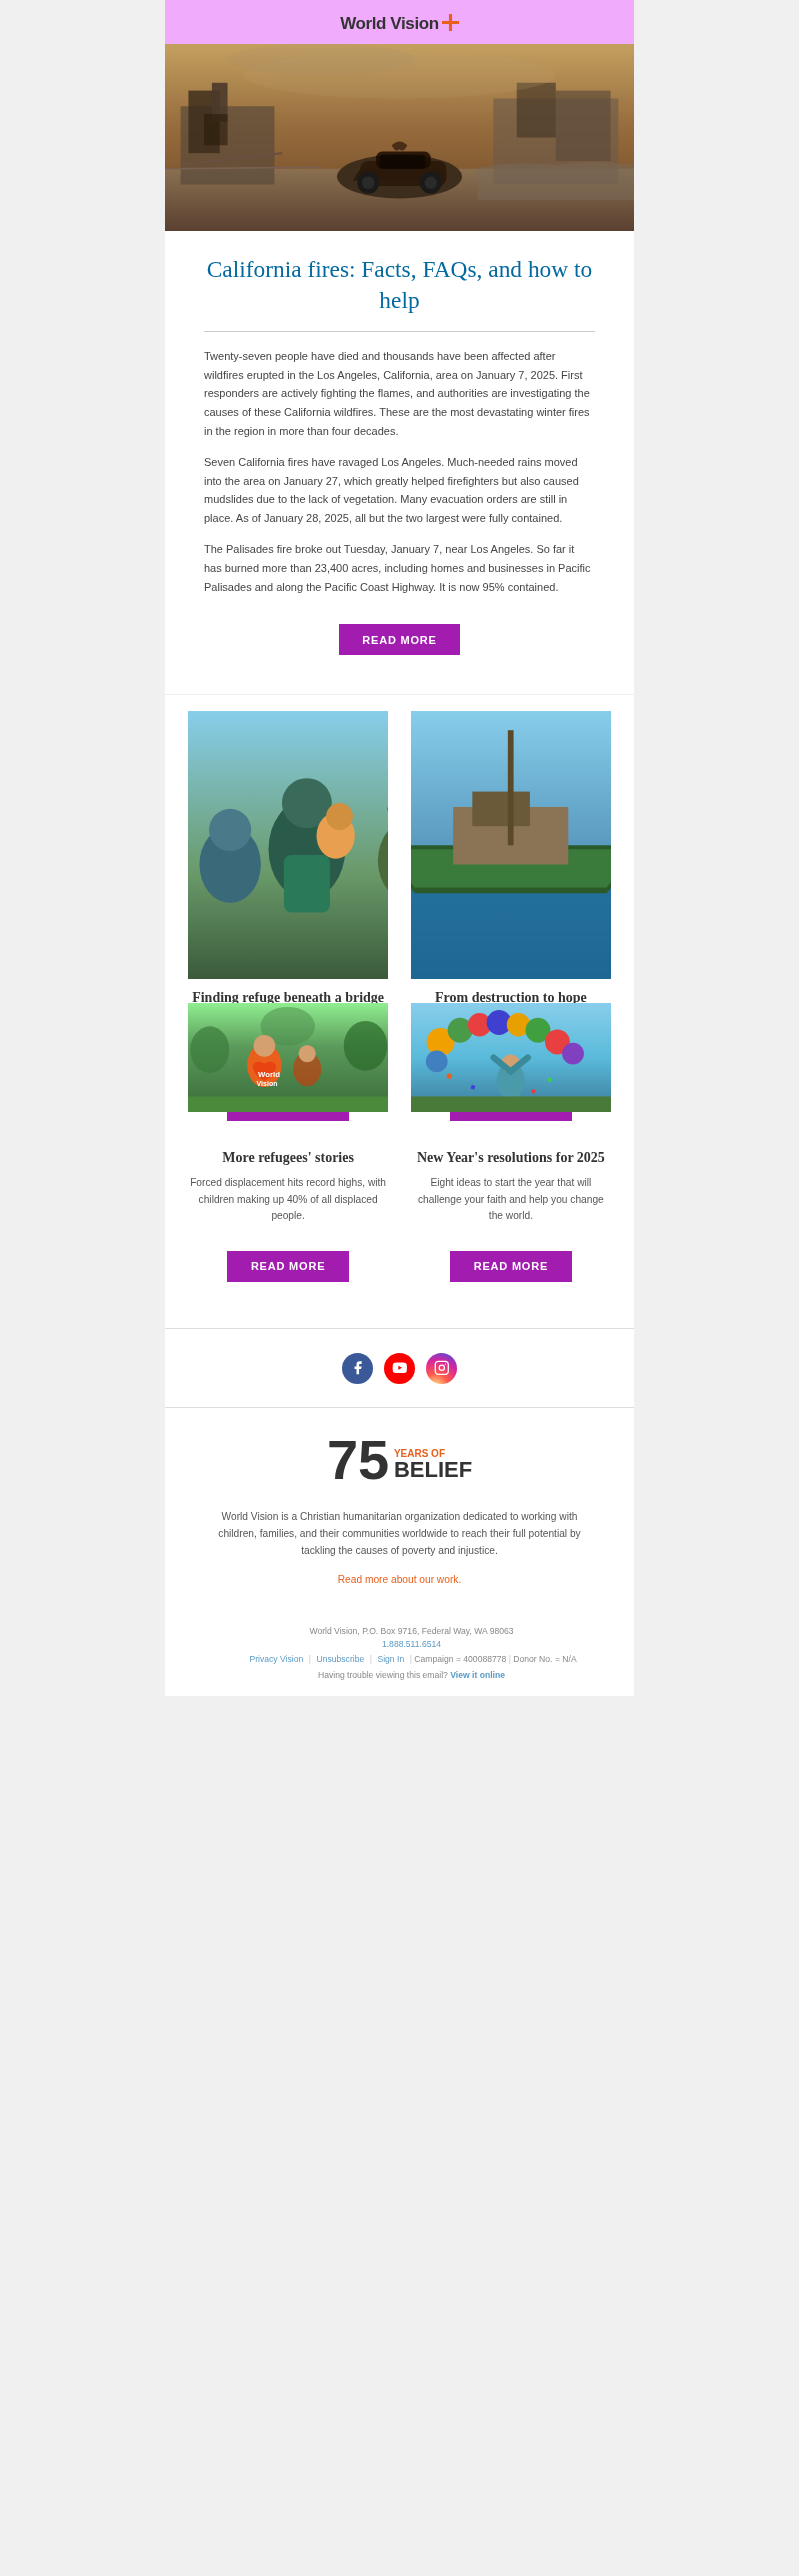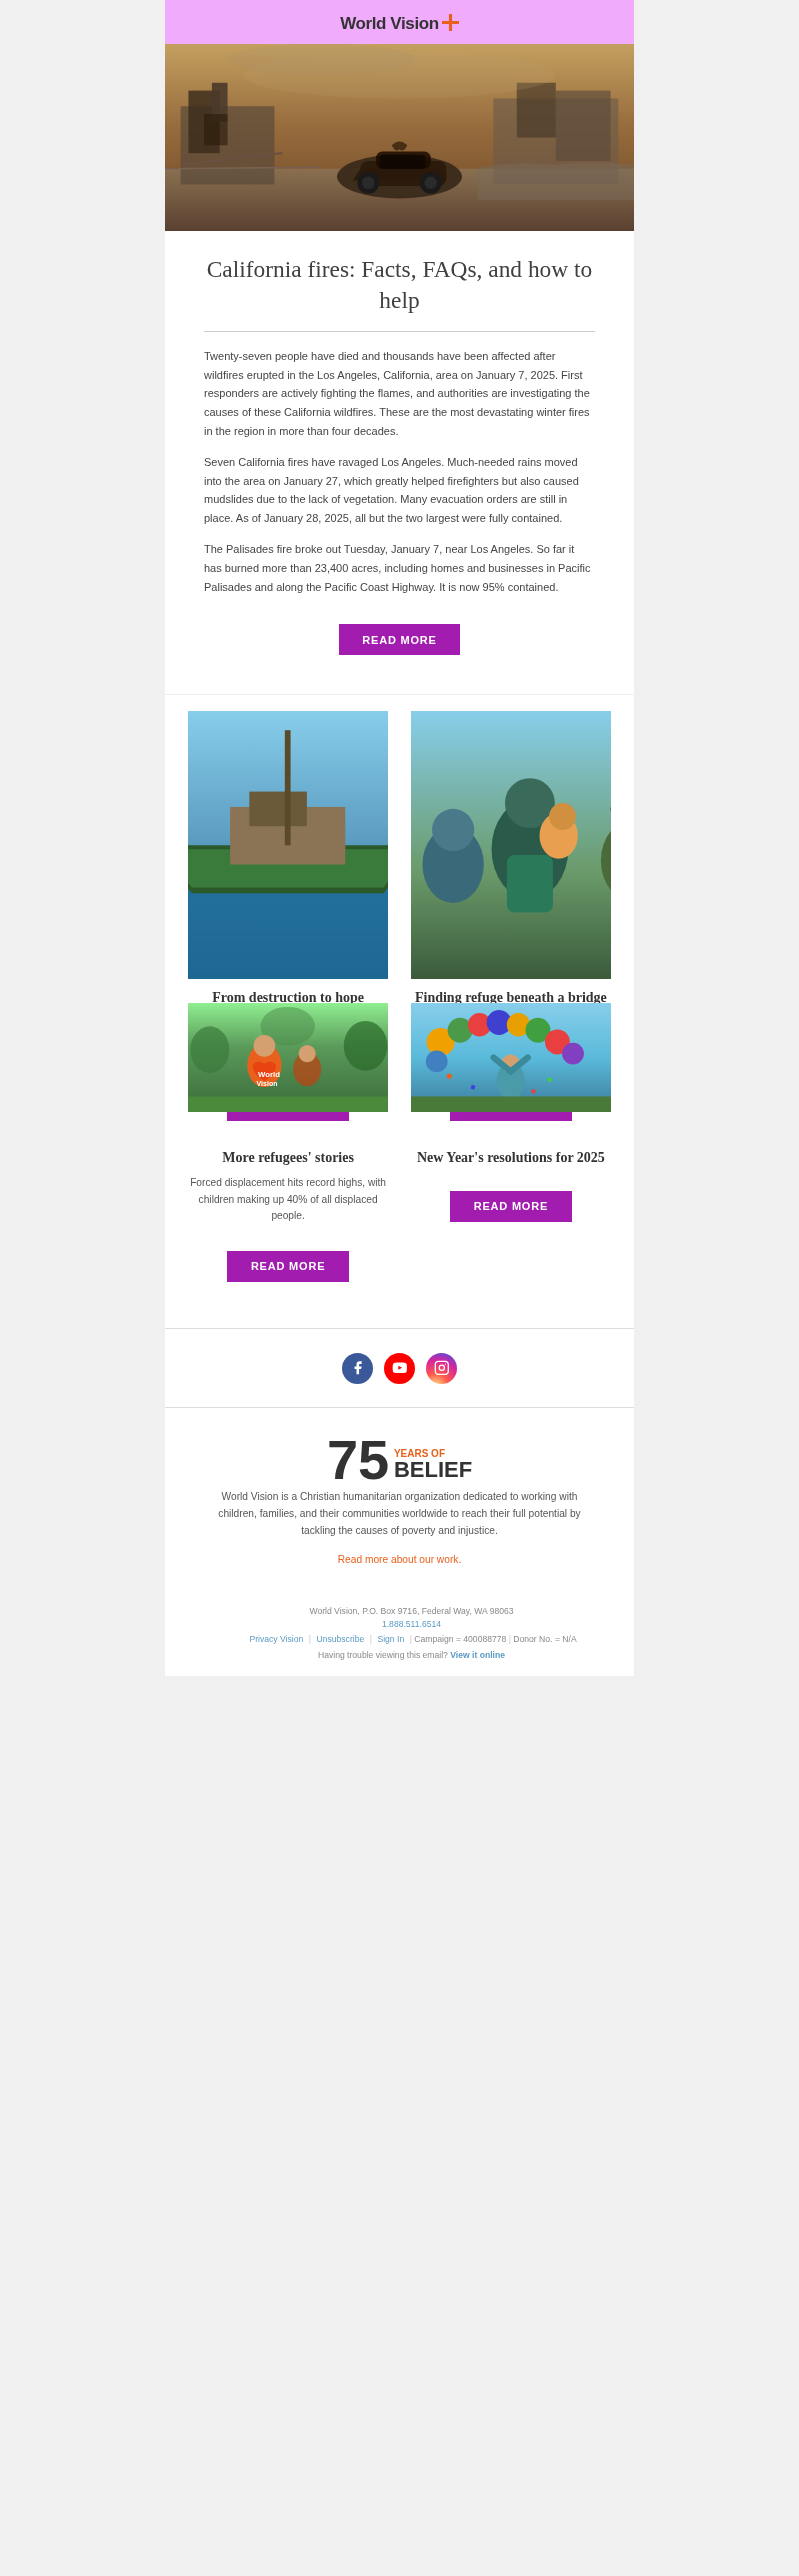--- a/index.html
+++ b/index.html
@@ -47,21 +47,21 @@
       overflow: hidden;
     }
     
     .main-content {
       padding: 23.4px 39px;
       text-align: center;
     }
     .main-title {
       font-size: 23.4px;
       font-weight: normal;
-      color: #404040;
+      color: #0369a1;
       line-height: 1.3;
       margin-bottom: 15.6px;
       font-family: Georgia, serif;
     }
     .divider {
       border: none;
       border-top: 0.8px solid #ccc;
       margin: 0 0 15.6px;
     }
     .article-text {
@@ -164,21 +164,21 @@
     .ig-icon { background: radial-gradient(circle at 30% 110%, #fdf497, #fd5949, #d6249f, #285AEB); }
     .org-footer {
       padding: 23.4px 39px;
       text-align: center;
     }
     .years-badge {
       display: flex;
       align-items: flex-end;
       justify-content: center;
       gap: 4.7px;
-      margin-bottom: 0;
+      margin-bottom: 20px;
     }
     .years-number {
       font-size: 56px;
       font-weight: 900;
       color: #333;
       line-height: 1;
       font-family: Arial, sans-serif;
     }
     .years-text-block {
       display: flex;
@@ -318,20 +318,60 @@
     <p class="article-text">Twenty-seven people have died and thousands have been affected after wildfires erupted in the Los Angeles, California, area on January 7, 2025. First responders are actively fighting the flames, and authorities are investigating the causes of these California wildfires. These are the most devastating winter fires in the region in more than four decades.</p>
     <p class="article-text">Seven California fires have ravaged Los Angeles. Much-needed rains moved into the area on January 27, which greatly helped firefighters but also caused mudslides due to the lack of vegetation. Many evacuation orders are still in place. As of January 28, 2025, all but the two largest were fully contained.</p>
     <p class="article-text">The Palisades fire broke out Tuesday, January 7, near Los Angeles. So far it has burned more than 23,400 acres, including homes and businesses in Pacific Palisades and along the Pacific Coast Highway. It is now 95% contained.</p>
     <button class="read-more-btn">READ MORE</button>
   </div>
 
   <div class="two-col-section">
     <div class="two-col-grid">
 
       <div class="article-card">
+        <div class="card-image img-chad">
+          <svg width="100%" height="100%" viewBox="0 0 260 140" preserveAspectRatio="xMidYMid slice">
+            <defs>
+              <linearGradient id="sky2" x1="0" y1="0" x2="0" y2="1">
+                <stop offset="0%" stop-color="#87CEEB"></stop>
+                <stop offset="60%" stop-color="#6a9a6a"></stop>
+                <stop offset="100%" stop-color="#3a5a3a"></stop>
+              </linearGradient>
+            </defs>
+            <rect width="260" height="140" fill="url(#sky2)"></rect>
+
+            <ellipse cx="60" cy="75" rx="18" ry="22" fill="#4a7a8a"></ellipse>
+            <ellipse cx="60" cy="55" rx="12" ry="12" fill="#5a8a9a"></ellipse>
+            <ellipse cx="100" cy="80" rx="16" ry="20" fill="#3a6a7a"></ellipse>
+            <ellipse cx="100" cy="62" rx="11" ry="11" fill="#4a7a8a"></ellipse>
+
+            <ellipse cx="140" cy="72" rx="20" ry="26" fill="#2a5a4a"></ellipse>
+            <ellipse cx="140" cy="48" rx="13" ry="13" fill="#3a6a5a"></ellipse>
+
+            <ellipse cx="155" cy="65" rx="10" ry="12" fill="#e8a050"></ellipse>
+            <ellipse cx="157" cy="55" rx="7" ry="7" fill="#d09040"></ellipse>
+
+            <ellipse cx="195" cy="78" rx="18" ry="22" fill="#4a6a3a"></ellipse>
+            <ellipse cx="195" cy="58" rx="12" ry="12" fill="#5a7a4a"></ellipse>
+
+            <ellipse cx="195" cy="51" rx="13" ry="6" fill="#3a4a2a"></ellipse>
+
+            <rect x="128" y="75" width="24" height="30" fill="#2a7a5a" rx="4"></rect>
+
+            <ellipse cx="220" cy="82" rx="14" ry="18" fill="#5a8a6a"></ellipse>
+            <ellipse cx="220" cy="66" rx="10" ry="10" fill="#6a9a7a"></ellipse>
+            <ellipse cx="30" cy="85" rx="16" ry="18" fill="#3a6a5a"></ellipse>
+          </svg>
+        </div>
+        <h2 class="card-title">Finding refuge beneath a bridge</h2>
+        <p class="card-desc">World Vision president visits Adré, Chad, where refugees fleeing Sudan find support and short-term aid.</p>
+        <button class="read-more-btn">READ MORE</button>
+      </div>
+
+      <div class="article-card">
         <div class="card-image img-boat">
           <svg width="100%" height="100%" viewBox="0 0 260 140" preserveAspectRatio="xMidYMid slice">
             <defs>
               <linearGradient id="sky1" x1="0" y1="0" x2="0" y2="1">
                 <stop offset="0%" stop-color="#87CEEB"></stop>
                 <stop offset="50%" stop-color="#5a9abf"></stop>
                 <stop offset="100%" stop-color="#2a5a7a"></stop>
               </linearGradient>
             </defs>
             <rect width="260" height="140" fill="url(#sky1)"></rect>
@@ -350,60 +390,20 @@
             <rect x="200" y="87" width="30" height="6" fill="#7a5a2a" opacity="0.6"></rect>
             <ellipse cx="50" cy="100" rx="15" ry="6" fill="#4a6a2a" opacity="0.5"></ellipse>
             <ellipse cx="210" cy="102" rx="20" ry="7" fill="#5a7a3a" opacity="0.4"></ellipse>
 
             <rect x="0" y="80" width="50" height="30" fill="#7a6a5a" opacity="0.4"></rect>
             <rect x="210" y="75" width="50" height="35" fill="#6a5a4a" opacity="0.4"></rect>
           </svg>
         </div>
         <h2 class="card-title">From destruction to hope</h2>
         <p class="card-desc">The 2004 Indian Ocean tsunami highlighted the need for disaster preparedness and global coordination.</p>
-        <button class="read-more-btn">READ MORE</button>
-      </div>
-
-      <div class="article-card">
-        <div class="card-image img-chad">
-          <svg width="100%" height="100%" viewBox="0 0 260 140" preserveAspectRatio="xMidYMid slice">
-            <defs>
-              <linearGradient id="sky2" x1="0" y1="0" x2="0" y2="1">
-                <stop offset="0%" stop-color="#87CEEB"></stop>
-                <stop offset="60%" stop-color="#6a9a6a"></stop>
-                <stop offset="100%" stop-color="#3a5a3a"></stop>
-              </linearGradient>
-            </defs>
-            <rect width="260" height="140" fill="url(#sky2)"></rect>
-
-            <ellipse cx="60" cy="75" rx="18" ry="22" fill="#4a7a8a"></ellipse>
-            <ellipse cx="60" cy="55" rx="12" ry="12" fill="#5a8a9a"></ellipse>
-            <ellipse cx="100" cy="80" rx="16" ry="20" fill="#3a6a7a"></ellipse>
-            <ellipse cx="100" cy="62" rx="11" ry="11" fill="#4a7a8a"></ellipse>
-
-            <ellipse cx="140" cy="72" rx="20" ry="26" fill="#2a5a4a"></ellipse>
-            <ellipse cx="140" cy="48" rx="13" ry="13" fill="#3a6a5a"></ellipse>
-
-            <ellipse cx="155" cy="65" rx="10" ry="12" fill="#e8a050"></ellipse>
-            <ellipse cx="157" cy="55" rx="7" ry="7" fill="#d09040"></ellipse>
-
-            <ellipse cx="195" cy="78" rx="18" ry="22" fill="#4a6a3a"></ellipse>
-            <ellipse cx="195" cy="58" rx="12" ry="12" fill="#5a7a4a"></ellipse>
-
-            <ellipse cx="195" cy="51" rx="13" ry="6" fill="#3a4a2a"></ellipse>
-
-            <rect x="128" y="75" width="24" height="30" fill="#2a7a5a" rx="4"></rect>
-
-            <ellipse cx="220" cy="82" rx="14" ry="18" fill="#5a8a6a"></ellipse>
-            <ellipse cx="220" cy="66" rx="10" ry="10" fill="#6a9a7a"></ellipse>
-            <ellipse cx="30" cy="85" rx="16" ry="18" fill="#3a6a5a"></ellipse>
-          </svg>
-        </div>
-        <h2 class="card-title">Finding refuge beneath a bridge</h2>
-        <p class="card-desc">World Vision president visits Adré, Chad, where refugees fleeing Sudan find support and short-term aid.</p>
         <button class="read-more-btn">READ MORE</button>
       </div>
     </div>
   </div>
 
   <div class="two-col-section" style="border-top:none; padding-top: 7.8px;">
     <div class="two-col-grid">
 
       <div class="article-card">
         <div class="card-image">
@@ -469,20 +469,21 @@
 
             <rect y="120" width="260" height="20" fill="#4a7a3a"></rect>
 
             <rect x="50" y="90" width="6" height="6" fill="#e8601c" transform="rotate(30,50,90)"></rect>
             <rect x="180" y="95" width="5" height="5" fill="#40d040" transform="rotate(45,180,95)"></rect>
             <rect x="80" y="105" width="5" height="5" fill="#4040e0" transform="rotate(20,80,105)"></rect>
             <rect x="160" y="110" width="5" height="5" fill="#e84040" transform="rotate(60,160,110)"></rect>
           </svg>
         </div>
         <h2 class="card-title">New Year's resolutions for 2025</h2>
+        <p class="card-desc">Eight ideas to start the year that will challenge your faith and help you change the world.</p>
         <button class="read-more-btn">READ MORE</button>
       </div>
     </div>
   </div>
 
   <div class="social-section">
     <div class="social-icons">
       <div class="social-icon-circle fb-icon">
         <svg width="15.6" height="15.6" viewBox="0 0 24 24" fill="white">
           <path d="M18 2h-3a5 5 0 00-5 5v3H7v4h3v8h4v-8h3l1-4h-4V7a1 1 0 011-1h3z"></path>

